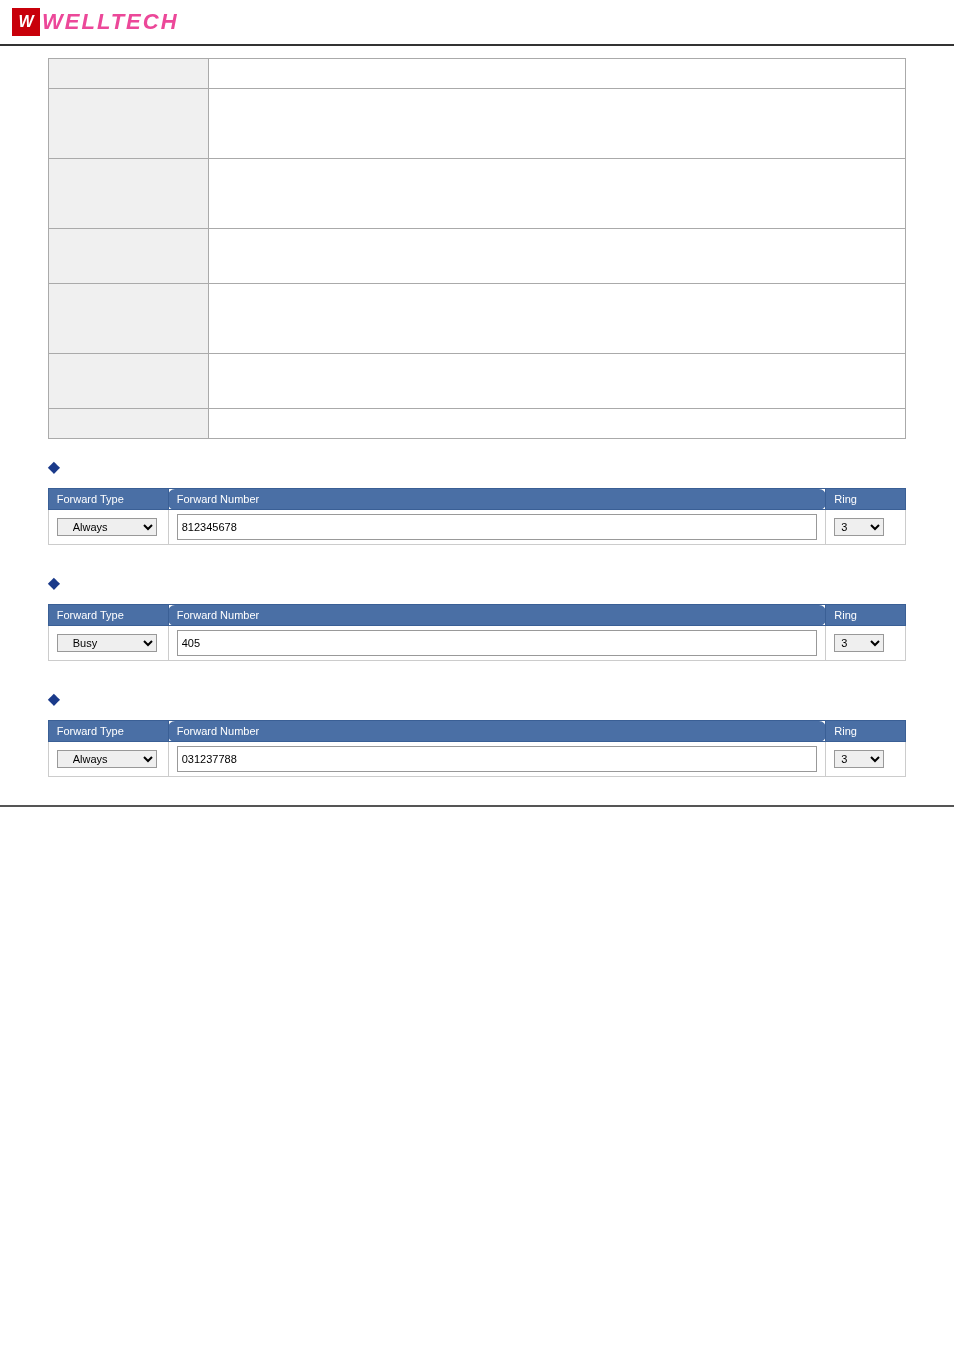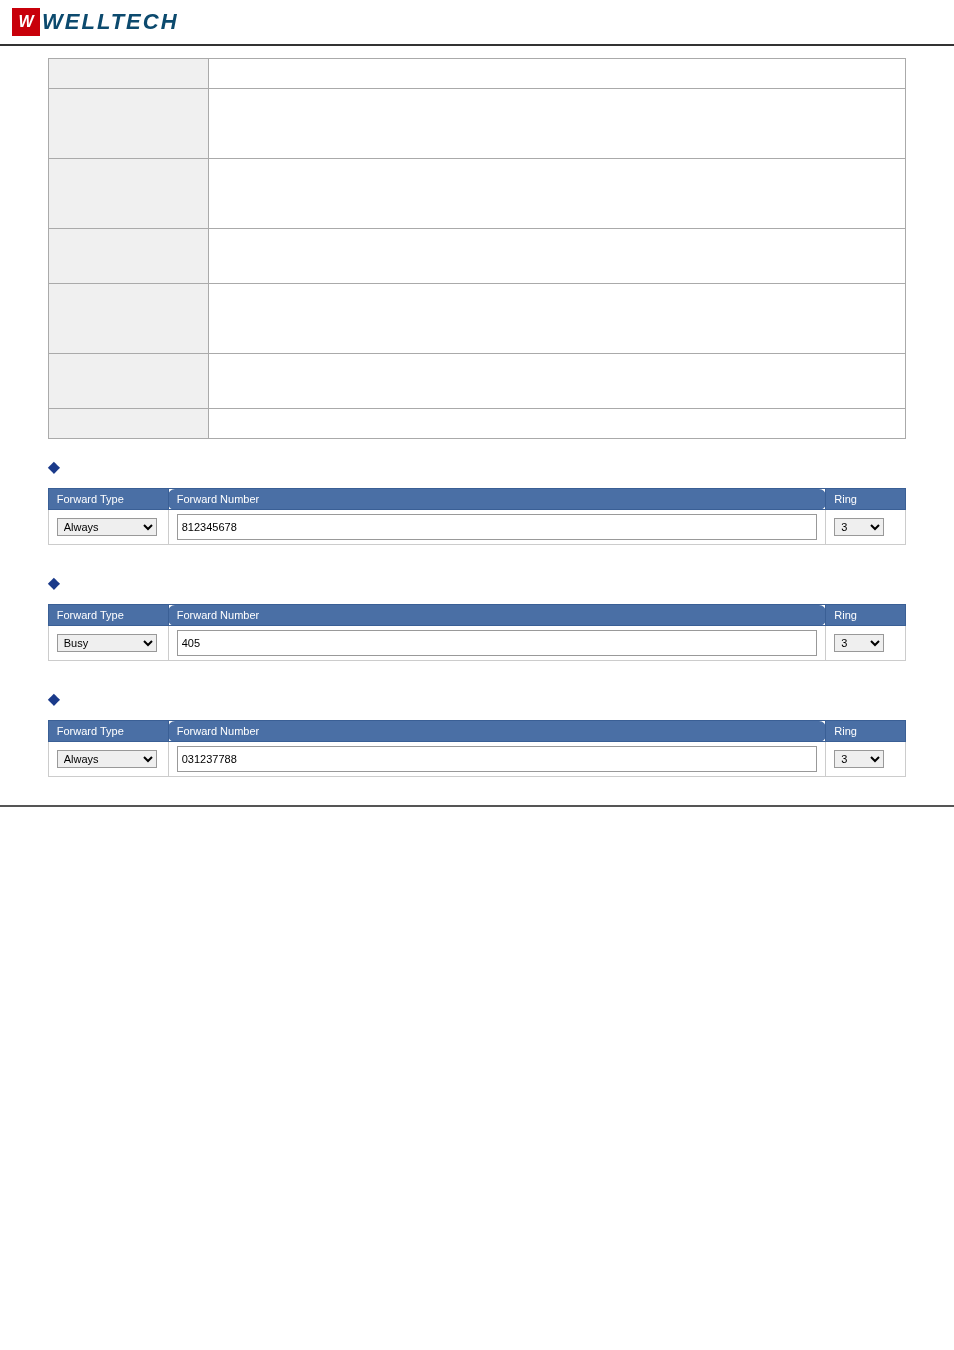--- a/index.html
+++ b/index.html
@@ -15,21 +15,21 @@
     .header {
       padding: 8px 12px;
       border-bottom: 2px solid #333;
       display: flex;
       align-items: center;
     }
     .logo-text {
       font-size: 22px;
       font-weight: bold;
       font-style: italic;
-      color: #0c4a6e;
+      color: #ec4899;
       letter-spacing: 2px;
     }
     .logo-icon {
       display: inline-block;
       width: 28px;
       height: 28px;
       background: #c8000a;
       color: #fff;
       font-weight: bold;
       font-size: 16px;
@@ -114,21 +114,21 @@
       background: #fff;
     }
     .forward-table .col-type { width: 120px; margin-left: 18px; }
     .forward-table .col-number { width: auto; border-radius: 7px; }
     .forward-table .col-ring { width: 80px; }
 
     .forward-select {
       width: 100px;
       font-size: 11px;
       border: 1px solid #999;
-      padding: 1px 2px;
+      padding: 1px 11px;
     }
     .forward-input {
       width: 100%;
       font-size: 11px;
       border: 1px solid #999;
       padding: 6px 4px;
     }
     .ring-select {
       width: 50px;
       font-size: 11px;

